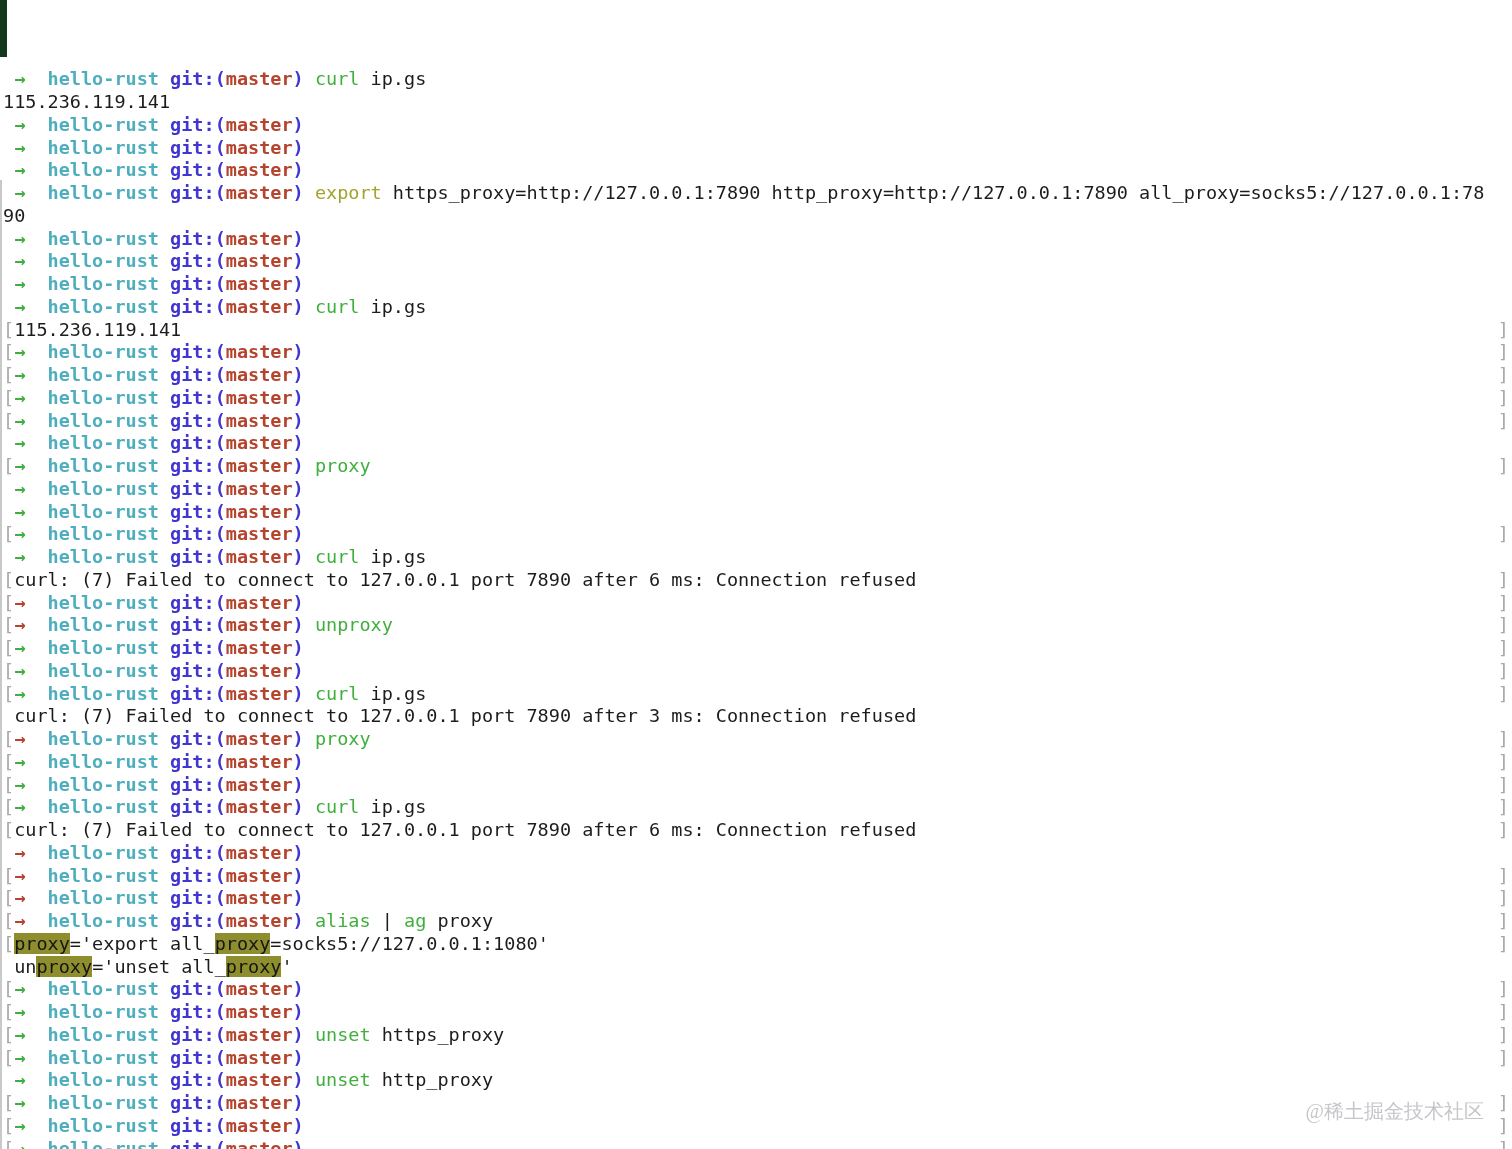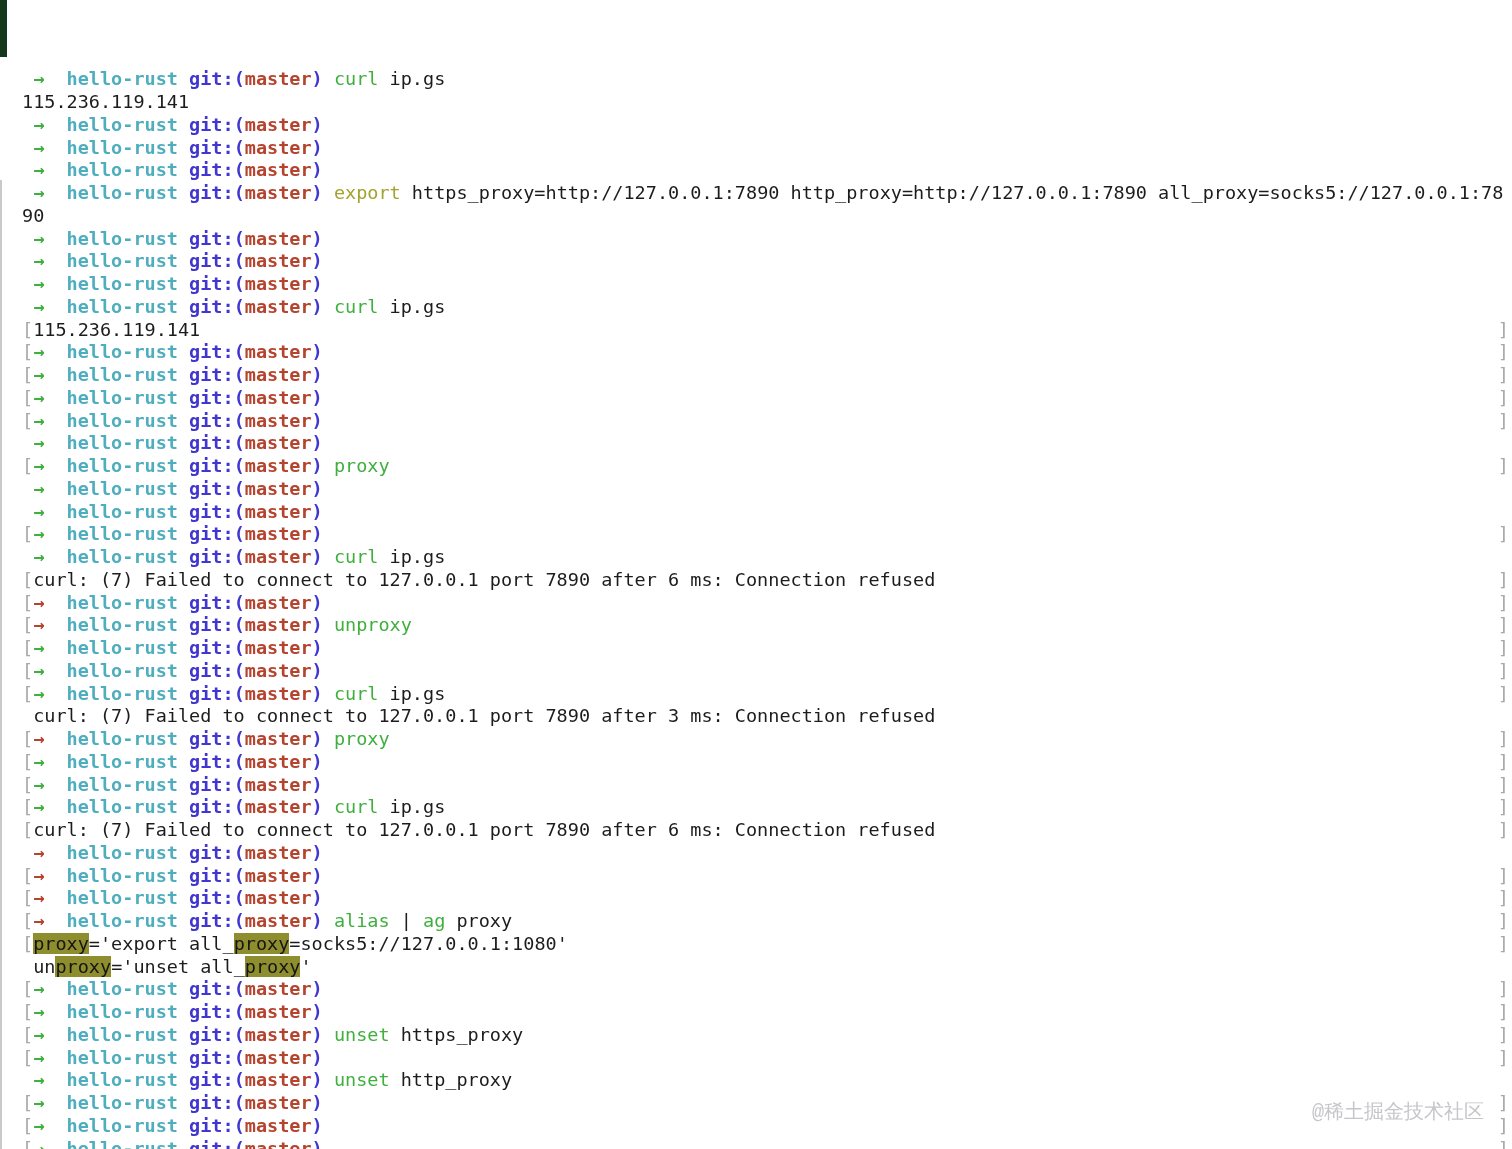--- a/index.html
+++ b/index.html
@@ -4,39 +4,38 @@
 <style>
   html,body{margin:0;padding:0;background:#fff;}
   body{width:1512px;height:1149px;overflow:hidden;position:relative;}
   .terminal{
     position:absolute;inset:0;
     background:var(--background);
     font-family:"DejaVu Sans Mono","Liberation Mono",monospace;
     font-size:18.5px;line-height:22.75px;
     white-space:pre;color:var(--foreground);
     overflow:hidden;
-    padding-left:19px;
   }
   .line{position:relative;height:22.75px;padding-left:3px;}
   .sg-t{color:var(--foreground);}
   .sg-b{color:var(--bracket);}
   .sg-g{color:var(--green);}
   .sg-r{color:var(--red);}
   .sg-d{color:var(--cyan);}
   .sg-u{color:var(--blue);}
   .sg-m{color:var(--brick);}
   .sg-e{color:var(--olive);}
   .sg-h{background:var(--match-bg);color:#151515;}
   .sg-bold{font-weight:bold;}
   .rb{position:absolute;right:3px;top:0;color:var(--bracket);}
   .artifact-top{position:absolute;left:0;top:0;width:7px;height:57px;background:#14381c;}
   .artifact-left{position:absolute;left:0;top:180px;bottom:0;width:2px;background:#c9c9c9;}
   .watermark{
     position:absolute;right:28px;bottom:24px;
-    font-family:Liberation Mono, monospace;
+    font-family:Liberation Serif, serif;
     font-size:20px;color:var(--watermark);
   }
 </style>
 </head>
 <body>
 
 <div class="terminal" id="terminal">
   <div class="artifact-top"></div>
   <div class="artifact-left"></div>
 <div class="line"><span class="sg-t"> </span><span class="sg-g sg-bold">→</span><span class="sg-t">  </span><span class="sg-d sg-bold">hello-rust</span><span class="sg-u sg-bold"> git:(</span><span class="sg-m sg-bold">master</span><span class="sg-u sg-bold">)</span><span class="sg-t"> </span><span class="sg-g">curl</span><span class="sg-t"> ip.gs</span></div><div class="line"><span class="sg-t">115.236.119.141</span></div><div class="line"><span class="sg-t"> </span><span class="sg-g sg-bold">→</span><span class="sg-t">  </span><span class="sg-d sg-bold">hello-rust</span><span class="sg-u sg-bold"> git:(</span><span class="sg-m sg-bold">master</span><span class="sg-u sg-bold">)</span></div><div class="line"><span class="sg-t"> </span><span class="sg-g sg-bold">→</span><span class="sg-t">  </span><span class="sg-d sg-bold">hello-rust</span><span class="sg-u sg-bold"> git:(</span><span class="sg-m sg-bold">master</span><span class="sg-u sg-bold">)</span></div><div class="line"><span class="sg-t"> </span><span class="sg-g sg-bold">→</span><span class="sg-t">  </span><span class="sg-d sg-bold">hello-rust</span><span class="sg-u sg-bold"> git:(</span><span class="sg-m sg-bold">master</span><span class="sg-u sg-bold">)</span></div><div class="line"><span class="sg-t"> </span><span class="sg-g sg-bold">→</span><span class="sg-t">  </span><span class="sg-d sg-bold">hello-rust</span><span class="sg-u sg-bold"> git:(</span><span class="sg-m sg-bold">master</span><span class="sg-u sg-bold">)</span><span class="sg-t"> </span><span class="sg-e">export</span><span class="sg-t"> https_proxy=http://127.0.0.1:7890 http_proxy=http://127.0.0.1:7890 all_proxy=socks5://127.0.0.1:78</span></div><div class="line"><span class="sg-t">90</span></div><div class="line"><span class="sg-t"> </span><span class="sg-g sg-bold">→</span><span class="sg-t">  </span><span class="sg-d sg-bold">hello-rust</span><span class="sg-u sg-bold"> git:(</span><span class="sg-m sg-bold">master</span><span class="sg-u sg-bold">)</span></div><div class="line"><span class="sg-t"> </span><span class="sg-g sg-bold">→</span><span class="sg-t">  </span><span class="sg-d sg-bold">hello-rust</span><span class="sg-u sg-bold"> git:(</span><span class="sg-m sg-bold">master</span><span class="sg-u sg-bold">)</span></div><div class="line"><span class="sg-t"> </span><span class="sg-g sg-bold">→</span><span class="sg-t">  </span><span class="sg-d sg-bold">hello-rust</span><span class="sg-u sg-bold"> git:(</span><span class="sg-m sg-bold">master</span><span class="sg-u sg-bold">)</span></div><div class="line"><span class="sg-t"> </span><span class="sg-g sg-bold">→</span><span class="sg-t">  </span><span class="sg-d sg-bold">hello-rust</span><span class="sg-u sg-bold"> git:(</span><span class="sg-m sg-bold">master</span><span class="sg-u sg-bold">)</span><span class="sg-t"> </span><span class="sg-g">curl</span><span class="sg-t"> ip.gs</span></div><div class="line"><span class="sg-b">[</span><span class="sg-t">115.236.119.141</span><span class="sg-b rb">]</span></div><div class="line"><span class="sg-b">[</span><span class="sg-g sg-bold">→</span><span class="sg-t">  </span><span class="sg-d sg-bold">hello-rust</span><span class="sg-u sg-bold"> git:(</span><span class="sg-m sg-bold">master</span><span class="sg-u sg-bold">)</span><span class="sg-b rb">]</span></div><div class="line"><span class="sg-b">[</span><span class="sg-g sg-bold">→</span><span class="sg-t">  </span><span class="sg-d sg-bold">hello-rust</span><span class="sg-u sg-bold"> git:(</span><span class="sg-m sg-bold">master</span><span class="sg-u sg-bold">)</span><span class="sg-b rb">]</span></div><div class="line"><span class="sg-b">[</span><span class="sg-g sg-bold">→</span><span class="sg-t">  </span><span class="sg-d sg-bold">hello-rust</span><span class="sg-u sg-bold"> git:(</span><span class="sg-m sg-bold">master</span><span class="sg-u sg-bold">)</span><span class="sg-b rb">]</span></div><div class="line"><span class="sg-b">[</span><span class="sg-g sg-bold">→</span><span class="sg-t">  </span><span class="sg-d sg-bold">hello-rust</span><span class="sg-u sg-bold"> git:(</span><span class="sg-m sg-bold">master</span><span class="sg-u sg-bold">)</span><span class="sg-b rb">]</span></div><div class="line"><span class="sg-t"> </span><span class="sg-g sg-bold">→</span><span class="sg-t">  </span><span class="sg-d sg-bold">hello-rust</span><span class="sg-u sg-bold"> git:(</span><span class="sg-m sg-bold">master</span><span class="sg-u sg-bold">)</span></div><div class="line"><span class="sg-b">[</span><span class="sg-g sg-bold">→</span><span class="sg-t">  </span><span class="sg-d sg-bold">hello-rust</span><span class="sg-u sg-bold"> git:(</span><span class="sg-m sg-bold">master</span><span class="sg-u sg-bold">)</span><span class="sg-t"> </span><span class="sg-g">proxy</span><span class="sg-b rb">]</span></div><div class="line"><span class="sg-t"> </span><span class="sg-g sg-bold">→</span><span class="sg-t">  </span><span class="sg-d sg-bold">hello-rust</span><span class="sg-u sg-bold"> git:(</span><span class="sg-m sg-bold">master</span><span class="sg-u sg-bold">)</span></div><div class="line"><span class="sg-t"> </span><span class="sg-g sg-bold">→</span><span class="sg-t">  </span><span class="sg-d sg-bold">hello-rust</span><span class="sg-u sg-bold"> git:(</span><span class="sg-m sg-bold">master</span><span class="sg-u sg-bold">)</span></div><div class="line"><span class="sg-b">[</span><span class="sg-g sg-bold">→</span><span class="sg-t">  </span><span class="sg-d sg-bold">hello-rust</span><span class="sg-u sg-bold"> git:(</span><span class="sg-m sg-bold">master</span><span class="sg-u sg-bold">)</span><span class="sg-b rb">]</span></div><div class="line"><span class="sg-t"> </span><span class="sg-g sg-bold">→</span><span class="sg-t">  </span><span class="sg-d sg-bold">hello-rust</span><span class="sg-u sg-bold"> git:(</span><span class="sg-m sg-bold">master</span><span class="sg-u sg-bold">)</span><span class="sg-t"> </span><span class="sg-g">curl</span><span class="sg-t"> ip.gs</span></div><div class="line"><span class="sg-b">[</span><span class="sg-t">curl: (7) Failed to connect to 127.0.0.1 port 7890 after 6 ms: Connection refused</span><span class="sg-b rb">]</span></div><div class="line"><span class="sg-b">[</span><span class="sg-r sg-bold">→</span><span class="sg-t">  </span><span class="sg-d sg-bold">hello-rust</span><span class="sg-u sg-bold"> git:(</span><span class="sg-m sg-bold">master</span><span class="sg-u sg-bold">)</span><span class="sg-b rb">]</span></div><div class="line"><span class="sg-b">[</span><span class="sg-r sg-bold">→</span><span class="sg-t">  </span><span class="sg-d sg-bold">hello-rust</span><span class="sg-u sg-bold"> git:(</span><span class="sg-m sg-bold">master</span><span class="sg-u sg-bold">)</span><span class="sg-t"> </span><span class="sg-g">unproxy</span><span class="sg-b rb">]</span></div><div class="line"><span class="sg-b">[</span><span class="sg-g sg-bold">→</span><span class="sg-t">  </span><span class="sg-d sg-bold">hello-rust</span><span class="sg-u sg-bold"> git:(</span><span class="sg-m sg-bold">master</span><span class="sg-u sg-bold">)</span><span class="sg-b rb">]</span></div><div class="line"><span class="sg-b">[</span><span class="sg-g sg-bold">→</span><span class="sg-t">  </span><span class="sg-d sg-bold">hello-rust</span><span class="sg-u sg-bold"> git:(</span><span class="sg-m sg-bold">master</span><span class="sg-u sg-bold">)</span><span class="sg-b rb">]</span></div><div class="line"><span class="sg-b">[</span><span class="sg-g sg-bold">→</span><span class="sg-t">  </span><span class="sg-d sg-bold">hello-rust</span><span class="sg-u sg-bold"> git:(</span><span class="sg-m sg-bold">master</span><span class="sg-u sg-bold">)</span><span class="sg-t"> </span><span class="sg-g">curl</span><span class="sg-t"> ip.gs</span><span class="sg-b rb">]</span></div><div class="line"><span class="sg-t"> curl: (7) Failed to connect to 127.0.0.1 port 7890 after 3 ms: Connection refused</span></div><div class="line"><span class="sg-b">[</span><span class="sg-r sg-bold">→</span><span class="sg-t">  </span><span class="sg-d sg-bold">hello-rust</span><span class="sg-u sg-bold"> git:(</span><span class="sg-m sg-bold">master</span><span class="sg-u sg-bold">)</span><span class="sg-t"> </span><span class="sg-g">proxy</span><span class="sg-b rb">]</span></div><div class="line"><span class="sg-b">[</span><span class="sg-g sg-bold">→</span><span class="sg-t">  </span><span class="sg-d sg-bold">hello-rust</span><span class="sg-u sg-bold"> git:(</span><span class="sg-m sg-bold">master</span><span class="sg-u sg-bold">)</span><span class="sg-b rb">]</span></div><div class="line"><span class="sg-b">[</span><span class="sg-g sg-bold">→</span><span class="sg-t">  </span><span class="sg-d sg-bold">hello-rust</span><span class="sg-u sg-bold"> git:(</span><span class="sg-m sg-bold">master</span><span class="sg-u sg-bold">)</span><span class="sg-b rb">]</span></div><div class="line"><span class="sg-b">[</span><span class="sg-g sg-bold">→</span><span class="sg-t">  </span><span class="sg-d sg-bold">hello-rust</span><span class="sg-u sg-bold"> git:(</span><span class="sg-m sg-bold">master</span><span class="sg-u sg-bold">)</span><span class="sg-t"> </span><span class="sg-g">curl</span><span class="sg-t"> ip.gs</span><span class="sg-b rb">]</span></div><div class="line"><span class="sg-b">[</span><span class="sg-t">curl: (7) Failed to connect to 127.0.0.1 port 7890 after 6 ms: Connection refused</span><span class="sg-b rb">]</span></div><div class="line"><span class="sg-t"> </span><span class="sg-r sg-bold">→</span><span class="sg-t">  </span><span class="sg-d sg-bold">hello-rust</span><span class="sg-u sg-bold"> git:(</span><span class="sg-m sg-bold">master</span><span class="sg-u sg-bold">)</span></div><div class="line"><span class="sg-b">[</span><span class="sg-r sg-bold">→</span><span class="sg-t">  </span><span class="sg-d sg-bold">hello-rust</span><span class="sg-u sg-bold"> git:(</span><span class="sg-m sg-bold">master</span><span class="sg-u sg-bold">)</span><span class="sg-b rb">]</span></div><div class="line"><span class="sg-b">[</span><span class="sg-r sg-bold">→</span><span class="sg-t">  </span><span class="sg-d sg-bold">hello-rust</span><span class="sg-u sg-bold"> git:(</span><span class="sg-m sg-bold">master</span><span class="sg-u sg-bold">)</span><span class="sg-b rb">]</span></div><div class="line"><span class="sg-b">[</span><span class="sg-r sg-bold">→</span><span class="sg-t">  </span><span class="sg-d sg-bold">hello-rust</span><span class="sg-u sg-bold"> git:(</span><span class="sg-m sg-bold">master</span><span class="sg-u sg-bold">)</span><span class="sg-t"> </span><span class="sg-g">alias</span><span class="sg-t"> | </span><span class="sg-g">ag</span><span class="sg-t"> proxy</span><span class="sg-b rb">]</span></div><div class="line"><span class="sg-b">[</span><span class="sg-h">proxy</span><span class="sg-t">='export all_</span><span class="sg-h">proxy</span><span class="sg-t">=socks5://127.0.0.1:1080'</span><span class="sg-b rb">]</span></div><div class="line"><span class="sg-t"> un</span><span class="sg-h">proxy</span><span class="sg-t">='unset all_</span><span class="sg-h">proxy</span><span class="sg-t">'</span></div><div class="line"><span class="sg-b">[</span><span class="sg-g sg-bold">→</span><span class="sg-t">  </span><span class="sg-d sg-bold">hello-rust</span><span class="sg-u sg-bold"> git:(</span><span class="sg-m sg-bold">master</span><span class="sg-u sg-bold">)</span><span class="sg-b rb">]</span></div><div class="line"><span class="sg-b">[</span><span class="sg-g sg-bold">→</span><span class="sg-t">  </span><span class="sg-d sg-bold">hello-rust</span><span class="sg-u sg-bold"> git:(</span><span class="sg-m sg-bold">master</span><span class="sg-u sg-bold">)</span><span class="sg-b rb">]</span></div><div class="line"><span class="sg-b">[</span><span class="sg-g sg-bold">→</span><span class="sg-t">  </span><span class="sg-d sg-bold">hello-rust</span><span class="sg-u sg-bold"> git:(</span><span class="sg-m sg-bold">master</span><span class="sg-u sg-bold">)</span><span class="sg-t"> </span><span class="sg-g">unset</span><span class="sg-t"> https_proxy</span><span class="sg-b rb">]</span></div><div class="line"><span class="sg-b">[</span><span class="sg-g sg-bold">→</span><span class="sg-t">  </span><span class="sg-d sg-bold">hello-rust</span><span class="sg-u sg-bold"> git:(</span><span class="sg-m sg-bold">master</span><span class="sg-u sg-bold">)</span><span class="sg-b rb">]</span></div><div class="line"><span class="sg-t"> </span><span class="sg-g sg-bold">→</span><span class="sg-t">  </span><span class="sg-d sg-bold">hello-rust</span><span class="sg-u sg-bold"> git:(</span><span class="sg-m sg-bold">master</span><span class="sg-u sg-bold">)</span><span class="sg-t"> </span><span class="sg-g">unset</span><span class="sg-t"> http_proxy</span></div><div class="line"><span class="sg-b">[</span><span class="sg-g sg-bold">→</span><span class="sg-t">  </span><span class="sg-d sg-bold">hello-rust</span><span class="sg-u sg-bold"> git:(</span><span class="sg-m sg-bold">master</span><span class="sg-u sg-bold">)</span><span class="sg-b rb">]</span></div><div class="line"><span class="sg-b">[</span><span class="sg-g sg-bold">→</span><span class="sg-t">  </span><span class="sg-d sg-bold">hello-rust</span><span class="sg-u sg-bold"> git:(</span><span class="sg-m sg-bold">master</span><span class="sg-u sg-bold">)</span><span class="sg-b rb">]</span></div><div class="line"><span class="sg-b">[</span><span class="sg-g sg-bold">→</span><span class="sg-t">  </span><span class="sg-d sg-bold">hello-rust</span><span class="sg-u sg-bold"> git:(</span><span class="sg-m sg-bold">master</span><span class="sg-u sg-bold">)</span><span class="sg-b rb">]</span></div></div>

